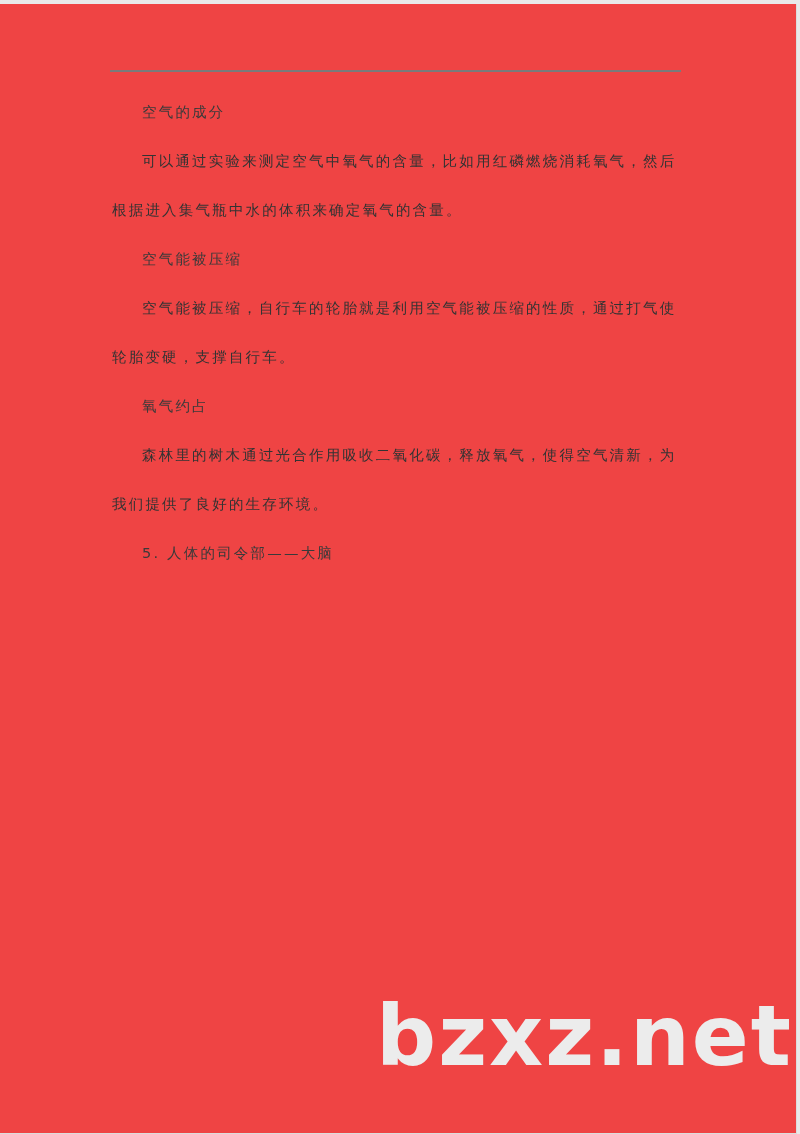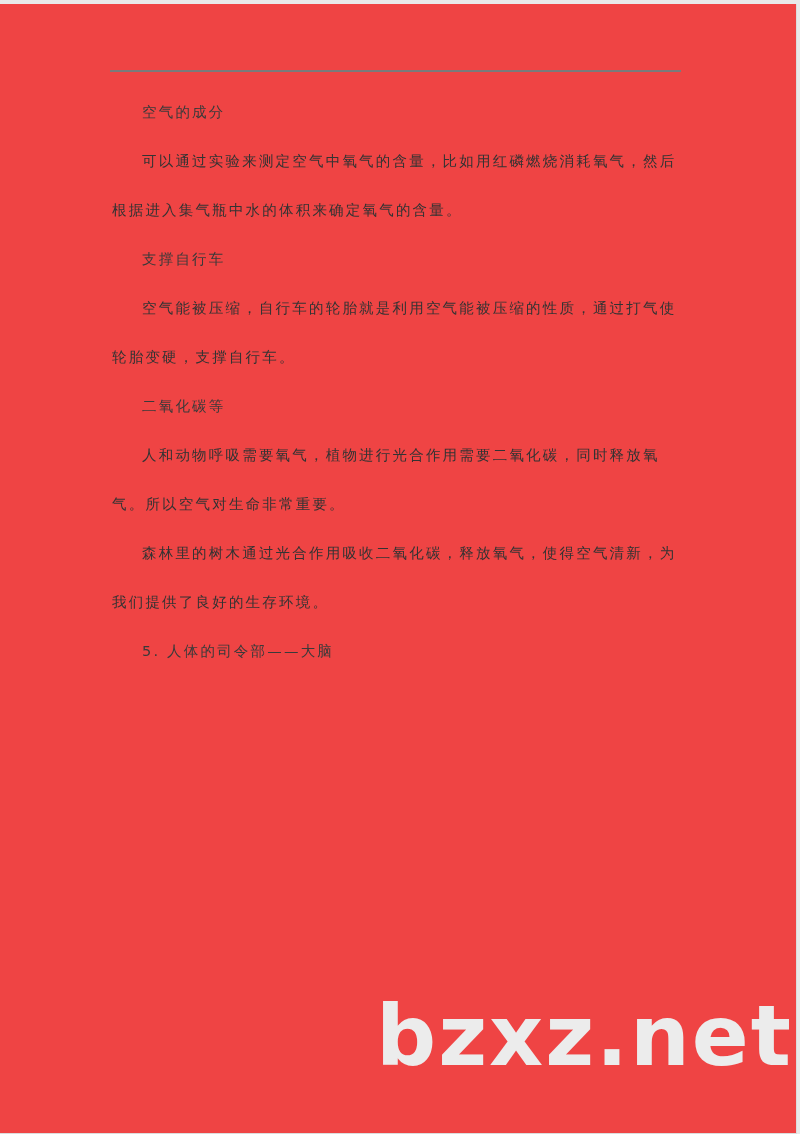--- a/index.html
+++ b/index.html
@@ -69,22 +69,21 @@
   </style>
 </head>
 <body>
 
 <div class="page">
   <div class="header-rule"></div>
 
   <div class="content">
     <p class="heading">空气的成分</p>
     <p class="para">可以通过实验来测定空气中氧气的含量，比如用红磷燃烧消耗氧气，然后根据进入集气瓶中水的体积来确定氧气的含量。</p>
-    <p class="heading">支撑自行车</p>
+    <p class="heading">空气能被压缩</p>
     <p class="para">空气能被压缩，自行车的轮胎就是利用空气能被压缩的性质，通过打气使轮胎变硬，支撑自行车。</p>
-    <p class="heading">二氧化碳等</p>
-    <p class="para">人和动物呼吸需要氧气，植物进行光合作用需要二氧化碳，同时释放氧气。所以空气对生命非常重要。</p>
+    <p class="heading">氧气约占</p>
     <p class="para">森林里的树木通过光合作用吸收二氧化碳，释放氧气，使得空气清新，为我们提供了良好的生存环境。</p>
     <p class="heading">5. 人体的司令部——大脑</p>
   </div>
 
   <div class="watermark">bzxz.net</div>
 </div>
 
 </body></html>

